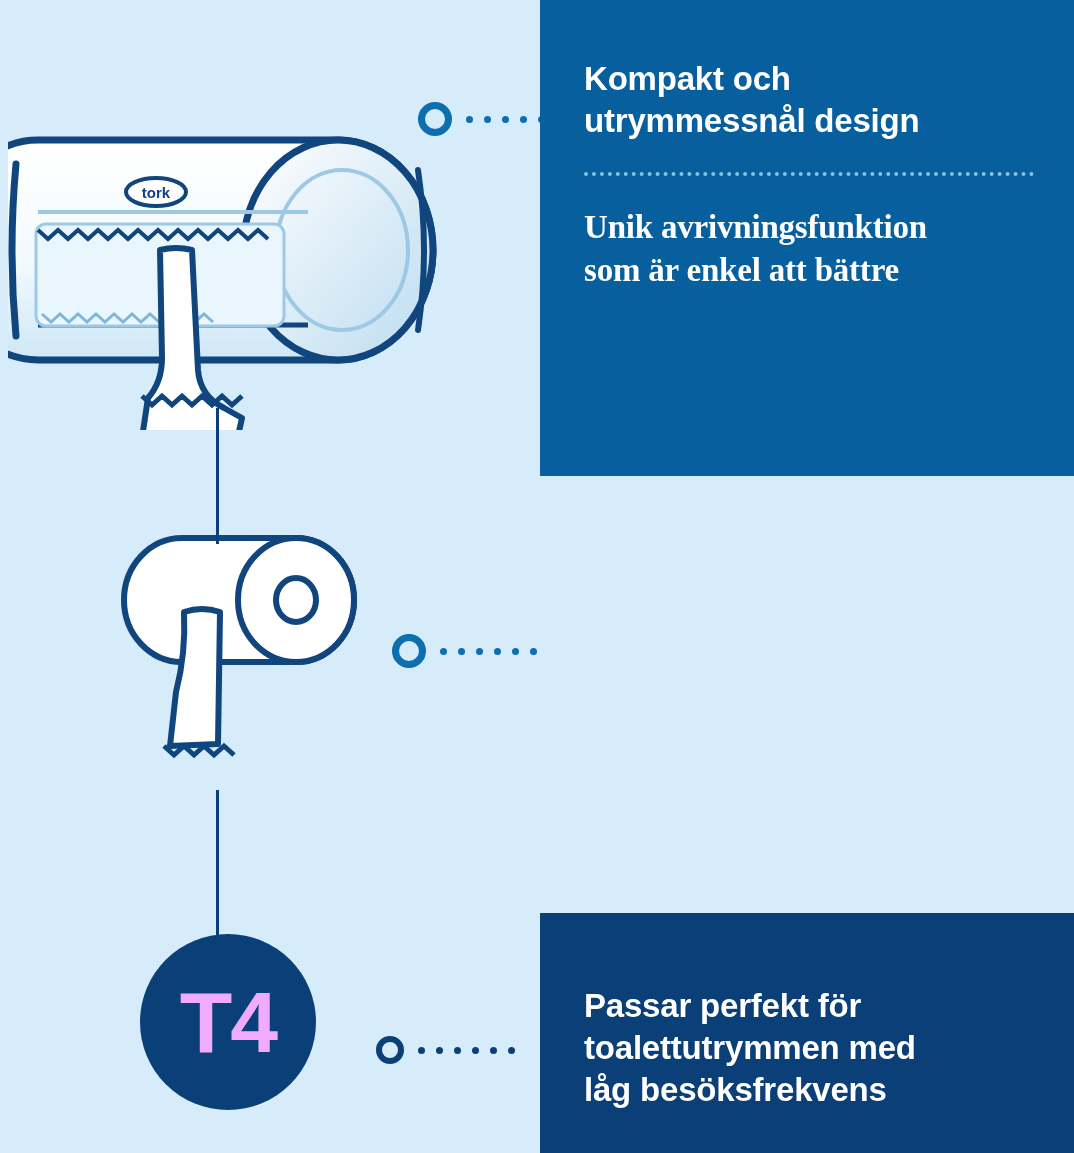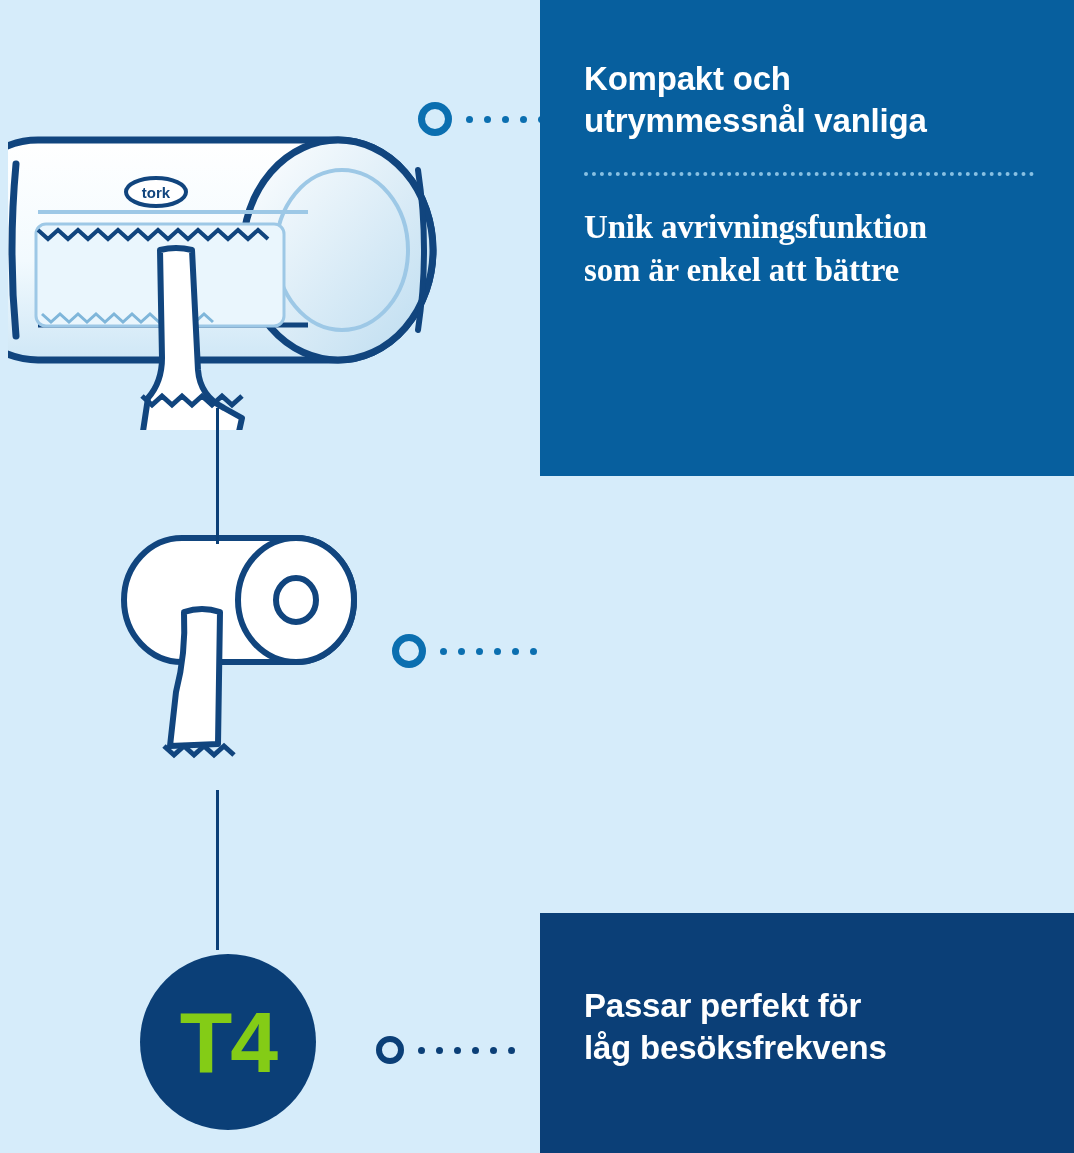--- a/index.html
+++ b/index.html
@@ -99,26 +99,26 @@
     width: 3px;
     background: #0b3f77;
   }
   #vline1 { left: 216px; top: 408px;  height: 136px; }
   #vline2 { left: 216px; top: 790px;  height: 160px; }
 
   
   #t4badge {
     position: absolute;
     left: 140px;
-    top: 954px;
+    top: 934px;
     width: 176px;
     height: 176px;
     border-radius: 50%;
     background: #0b3f77;
-    color: #84cc16;
+    color: #f0abfc;
     display: flex;
     align-items: center;
     justify-content: center;
     font-size: 86px;
     font-weight: bold;
     letter-spacing: -2px;
   }
 
   
   #dispenser { position: absolute; left: 8px; top: 100px; }
@@ -217,30 +217,31 @@
         <i></i>
         <i></i>
         <i></i>
         <i></i>
     </span>
   </div>
 
   <div class="panel panel-a">
     <div class="block blk1">
       <div class="line">Kompakt och</div>
-      <div class="line">utrymmessnål vanliga</div>
+      <div class="line">utrymmessnål design</div>
     </div>
     <div class="divider"></div>
     <div class="block blk2">
       <div class="line">Unik avrivningsfunktion</div>
       <div class="line">som är enkel att bättre</div>
     </div>
   </div>
 
 
   <div class="panel panel-c">
     <div class="block blk1">
       <div class="line">Passar perfekt för</div>
+      <div class="line">toalettutrymmen med</div>
       <div class="line">låg besöksfrekvens</div>
     </div>
   </div>
 
 </div>
 
 </body></html>

